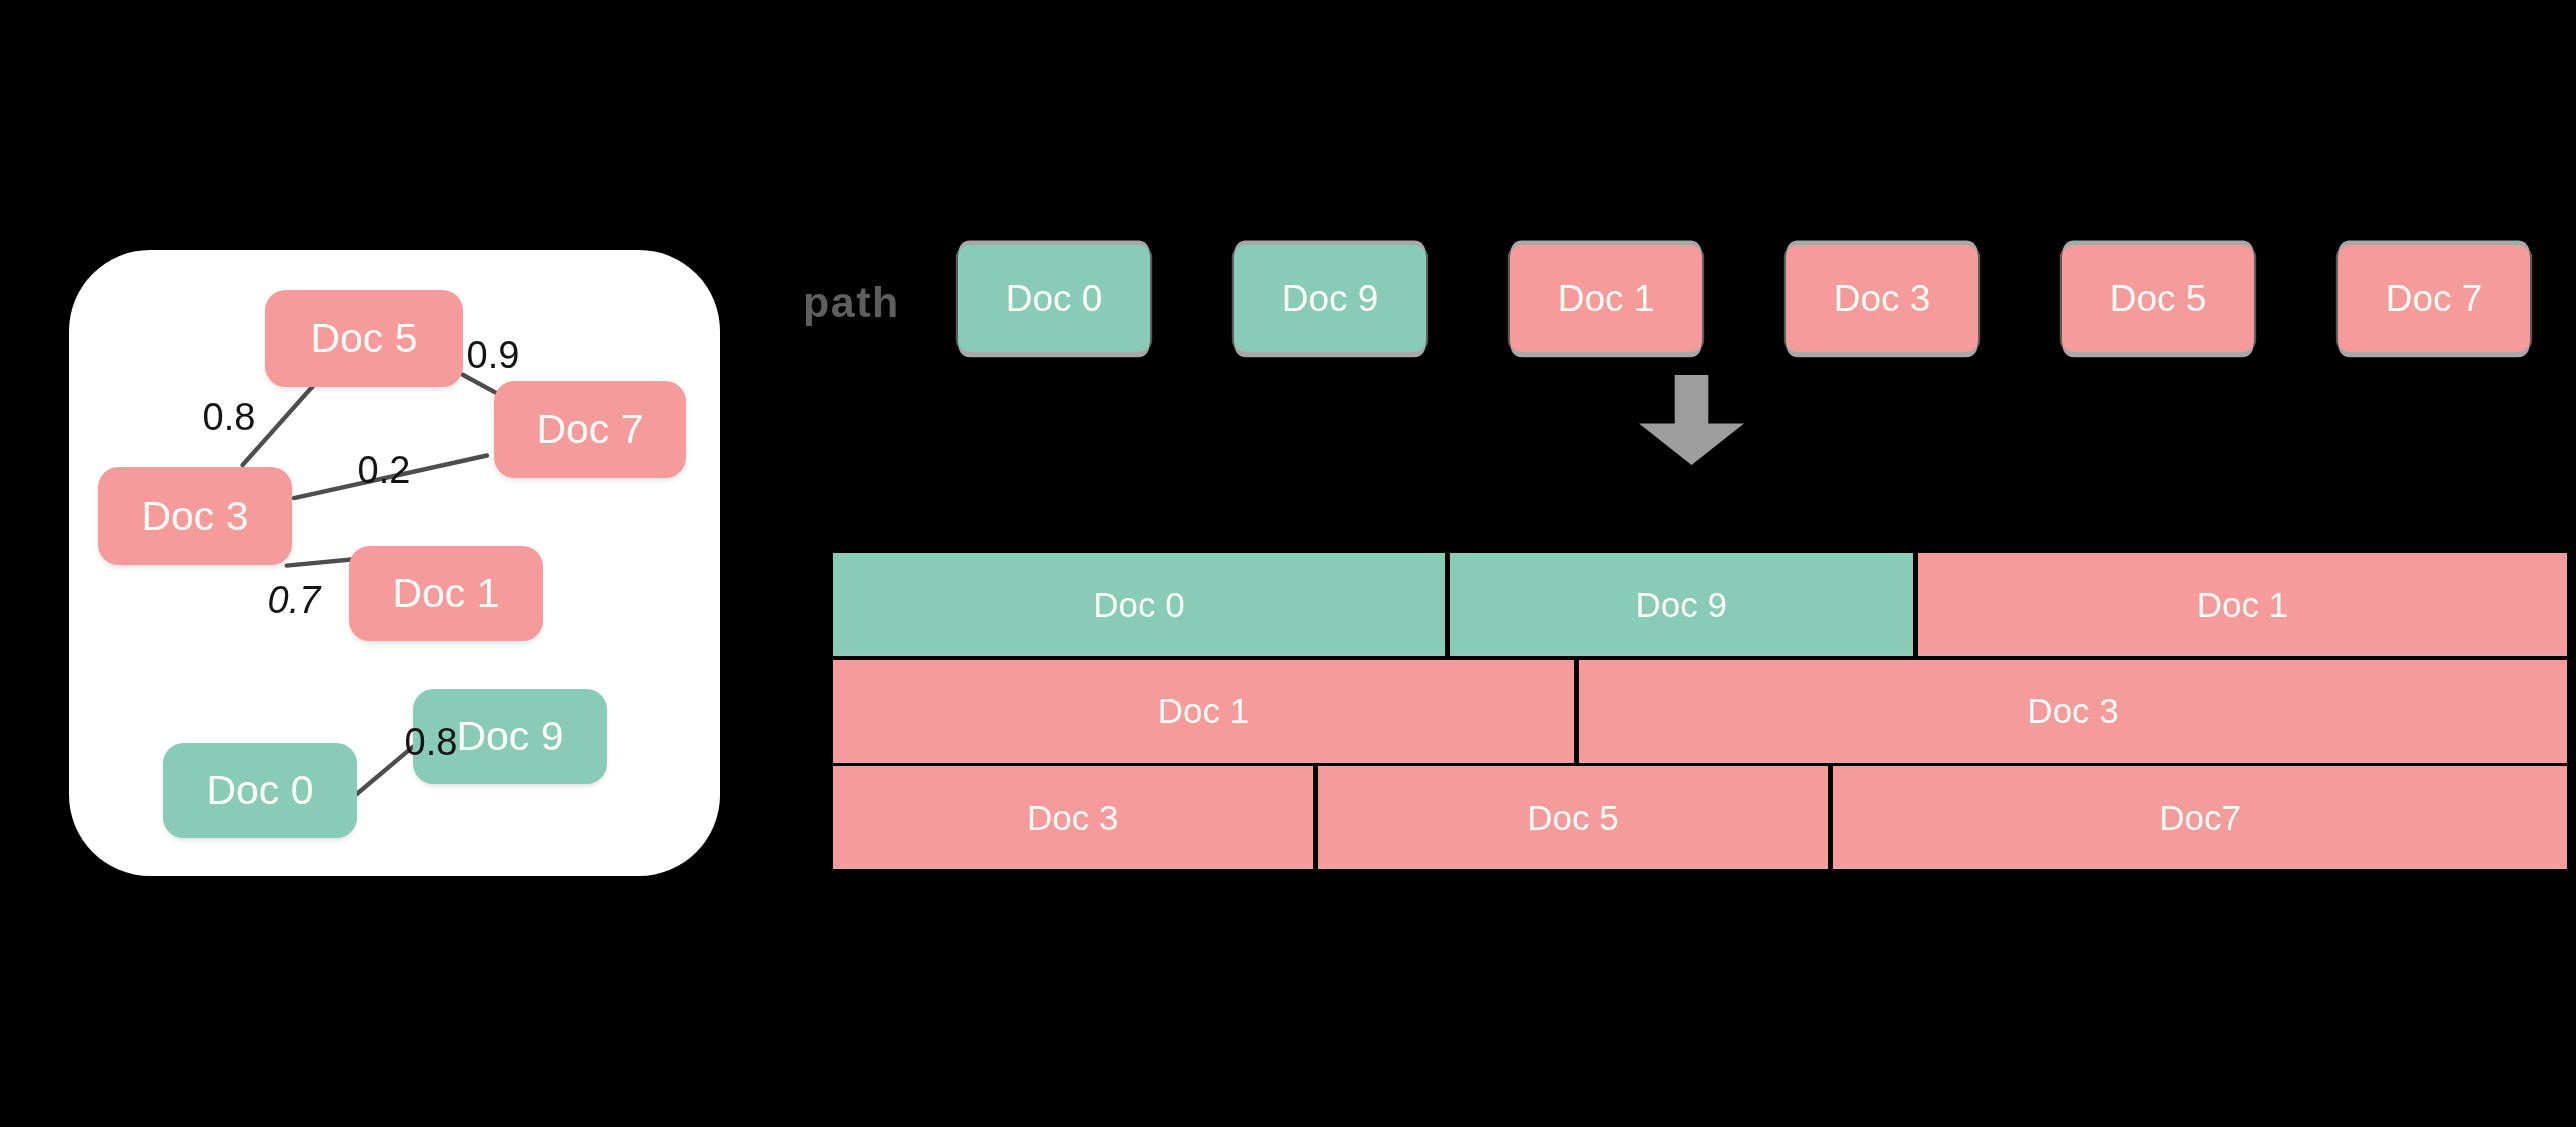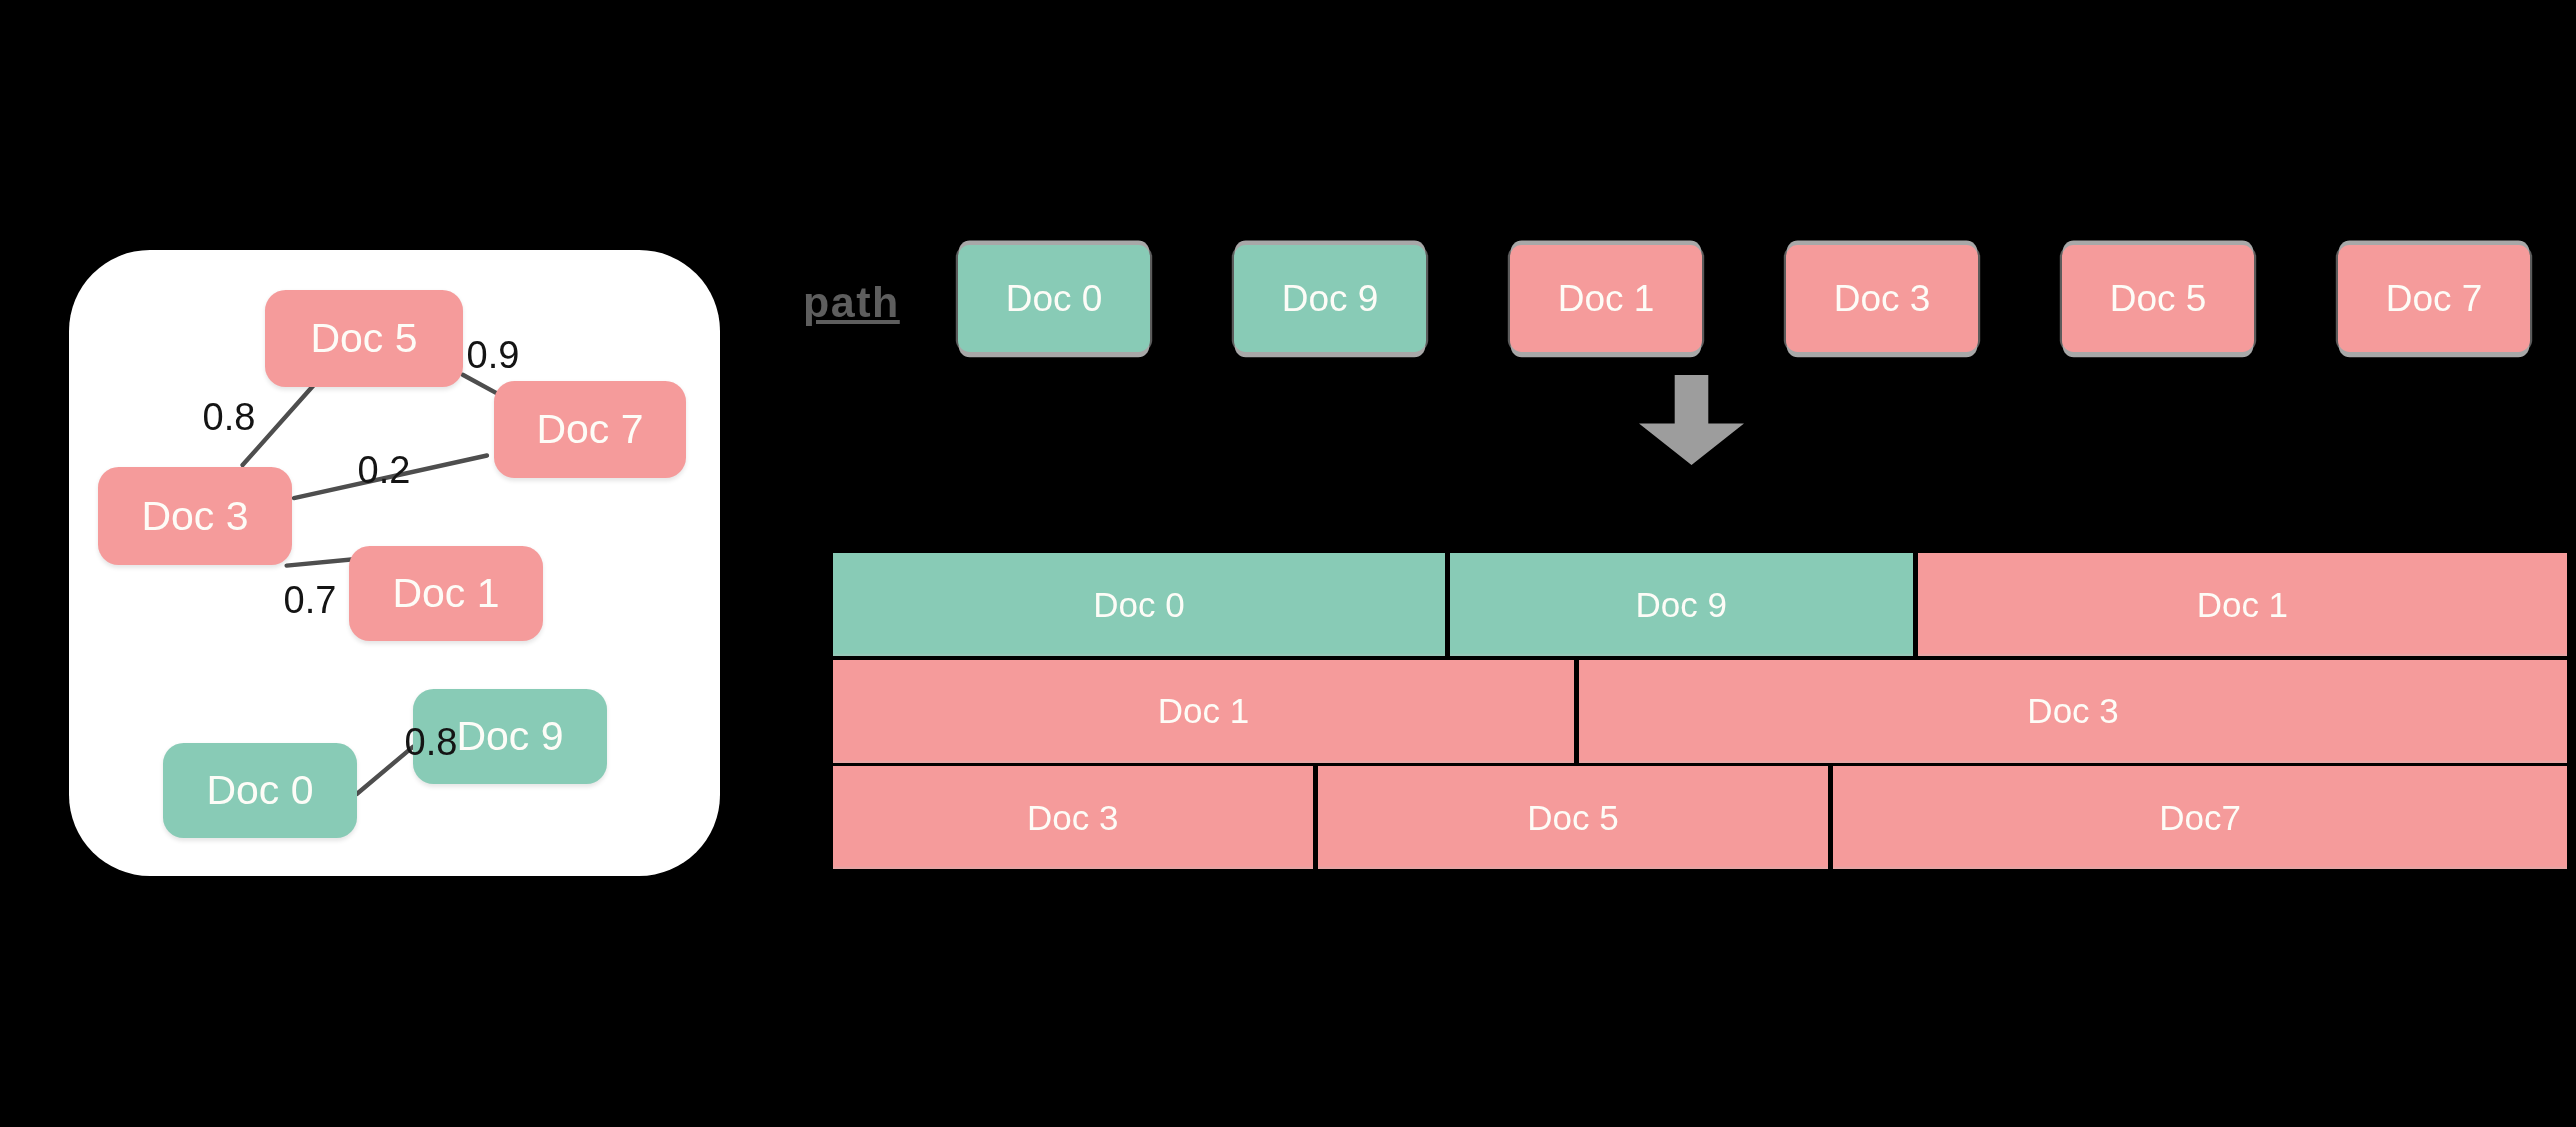--- a/index.html
+++ b/index.html
@@ -16,25 +16,25 @@
          box-shadow:0 2.2px 4.4px rgba(0,0,0,0.10);}
   .gnode.n-doc5{left:196px;top:40px;width:198px;height:97px;}
   .gnode.n-doc7{left:425px;top:131px;width:192px;height:97px;}
   .gnode.n-doc3{left:29px;top:217px;width:194px;height:98px;}
   .gnode.n-doc1{left:280px;top:296px;width:194px;height:95px;}
   .gnode.n-doc9{left:344px;top:439px;width:194px;height:95px;}
   .gnode.n-doc0{left:94px;top:493px;width:194px;height:95px;}
   .eweight{position:absolute;transform:translate(-50%,-50%);color:var(--edge_label,#141414);
            font-size:38px;font-weight:400;white-space:nowrap;}
   .ew-0{left:424px;top:105px;} .ew-1{left:160px;top:167px;} .ew-2{left:315px;top:220px;}
-  .ew-3{left:241px;top:350px;} .ew-4{left:314px;top:492px;margin-left:48px;}
+  .ew-3{left:225px;top:350px;font-style:italic;} .ew-4{left:314px;top:492px;margin-left:48px;}
 
   
   .path-label{position:absolute;left:803px;top:278px;color:var(--path_label,#5e5e5e);
-              font-size:43px;font-weight:600;letter-spacing:1.5px;text-decoration:underline;}
+              font-size:43px;font-weight:600;letter-spacing:1.5px;}
   .path-row{position:absolute;left:958px;top:245px;display:flex;gap:84px;}
   .path-doc{width:192px;height:107px;border-radius:11.7px;display:flex;align-items:center;
             justify-content:center;color:var(--node_text,#fdfcf7);font-size:37px;font-weight:500;
             box-shadow:0 -5.1px 0 -0.7px var(--shadow,#a8a8a8),0 5.9px 0 -0.7px var(--shadow,#a8a8a8),
                        -2.9px 0 0 -0.7px rgba(168,168,168,.55),2.9px 0 0 -0.7px rgba(168,168,168,.55);}
 
   
   .down-arrow{position:absolute;left:1639px;top:375px;width:105px;height:90px;
               background:var(--arrow,#9d9d9d);
               clip-path:polygon(34% 0,66% 0,66% 54%,100% 54%,50% 100%,0 54%,34% 54%);}

